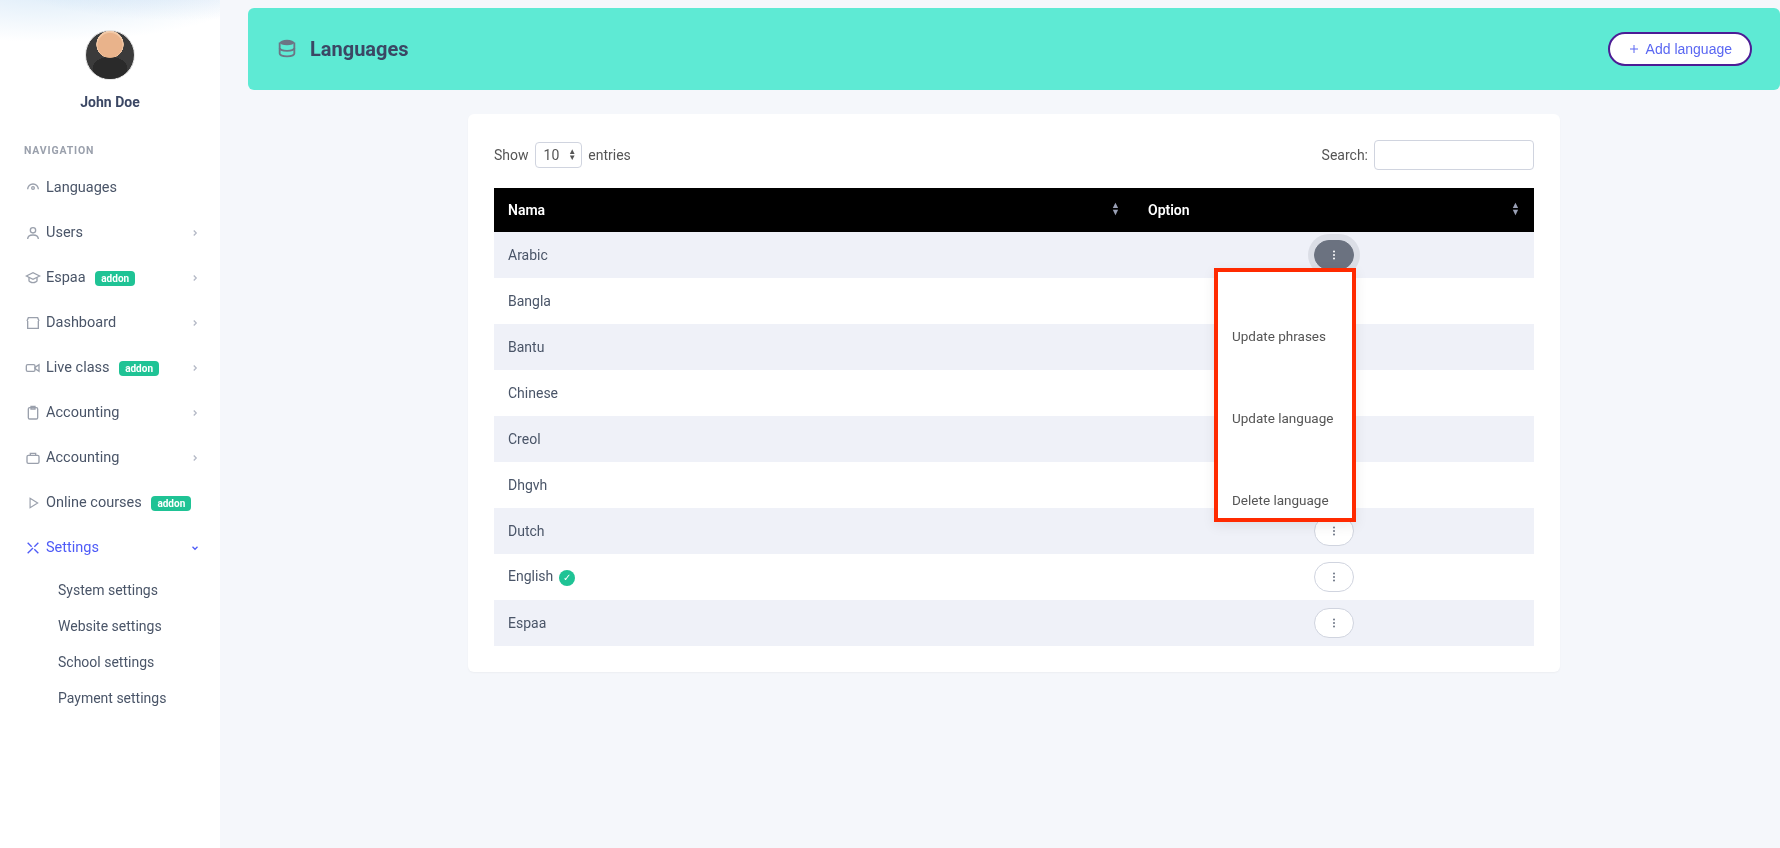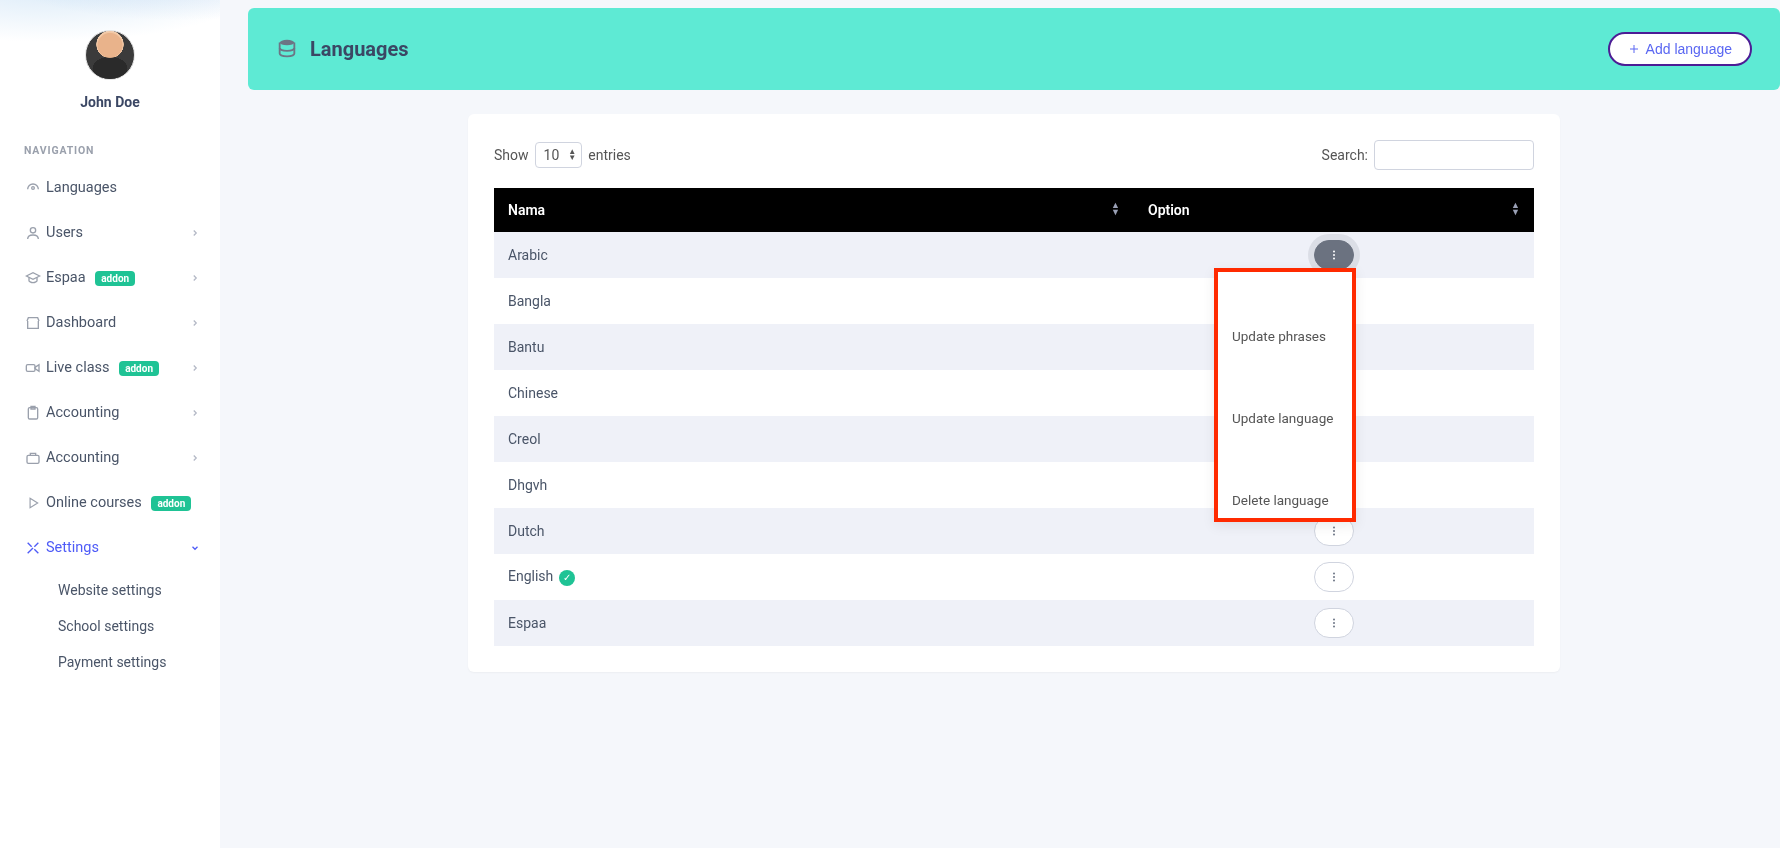--- a/index.html
+++ b/index.html
@@ -324,20 +324,21 @@
       </span>
       <span class="nav-label">Settings</span>
       <span class="nav-chevron">
         <svg width="10" height="10" viewBox="0 0 24 24" fill="none" stroke="currentColor" stroke-width="3">
             <path d="M6 9l6 6 6-6"></path>
           </svg>
       </span>
     </div>
 
     <div class="sub-nav">
+      <div class="sub-item">System settings</div>
       <div class="sub-item">Website settings</div>
       <div class="sub-item">School settings</div>
       <div class="sub-item">Payment settings</div>
     </div>
   </aside>
 
   <main class="main">
 
     <div class="page-header">
       <div class="page-title">

